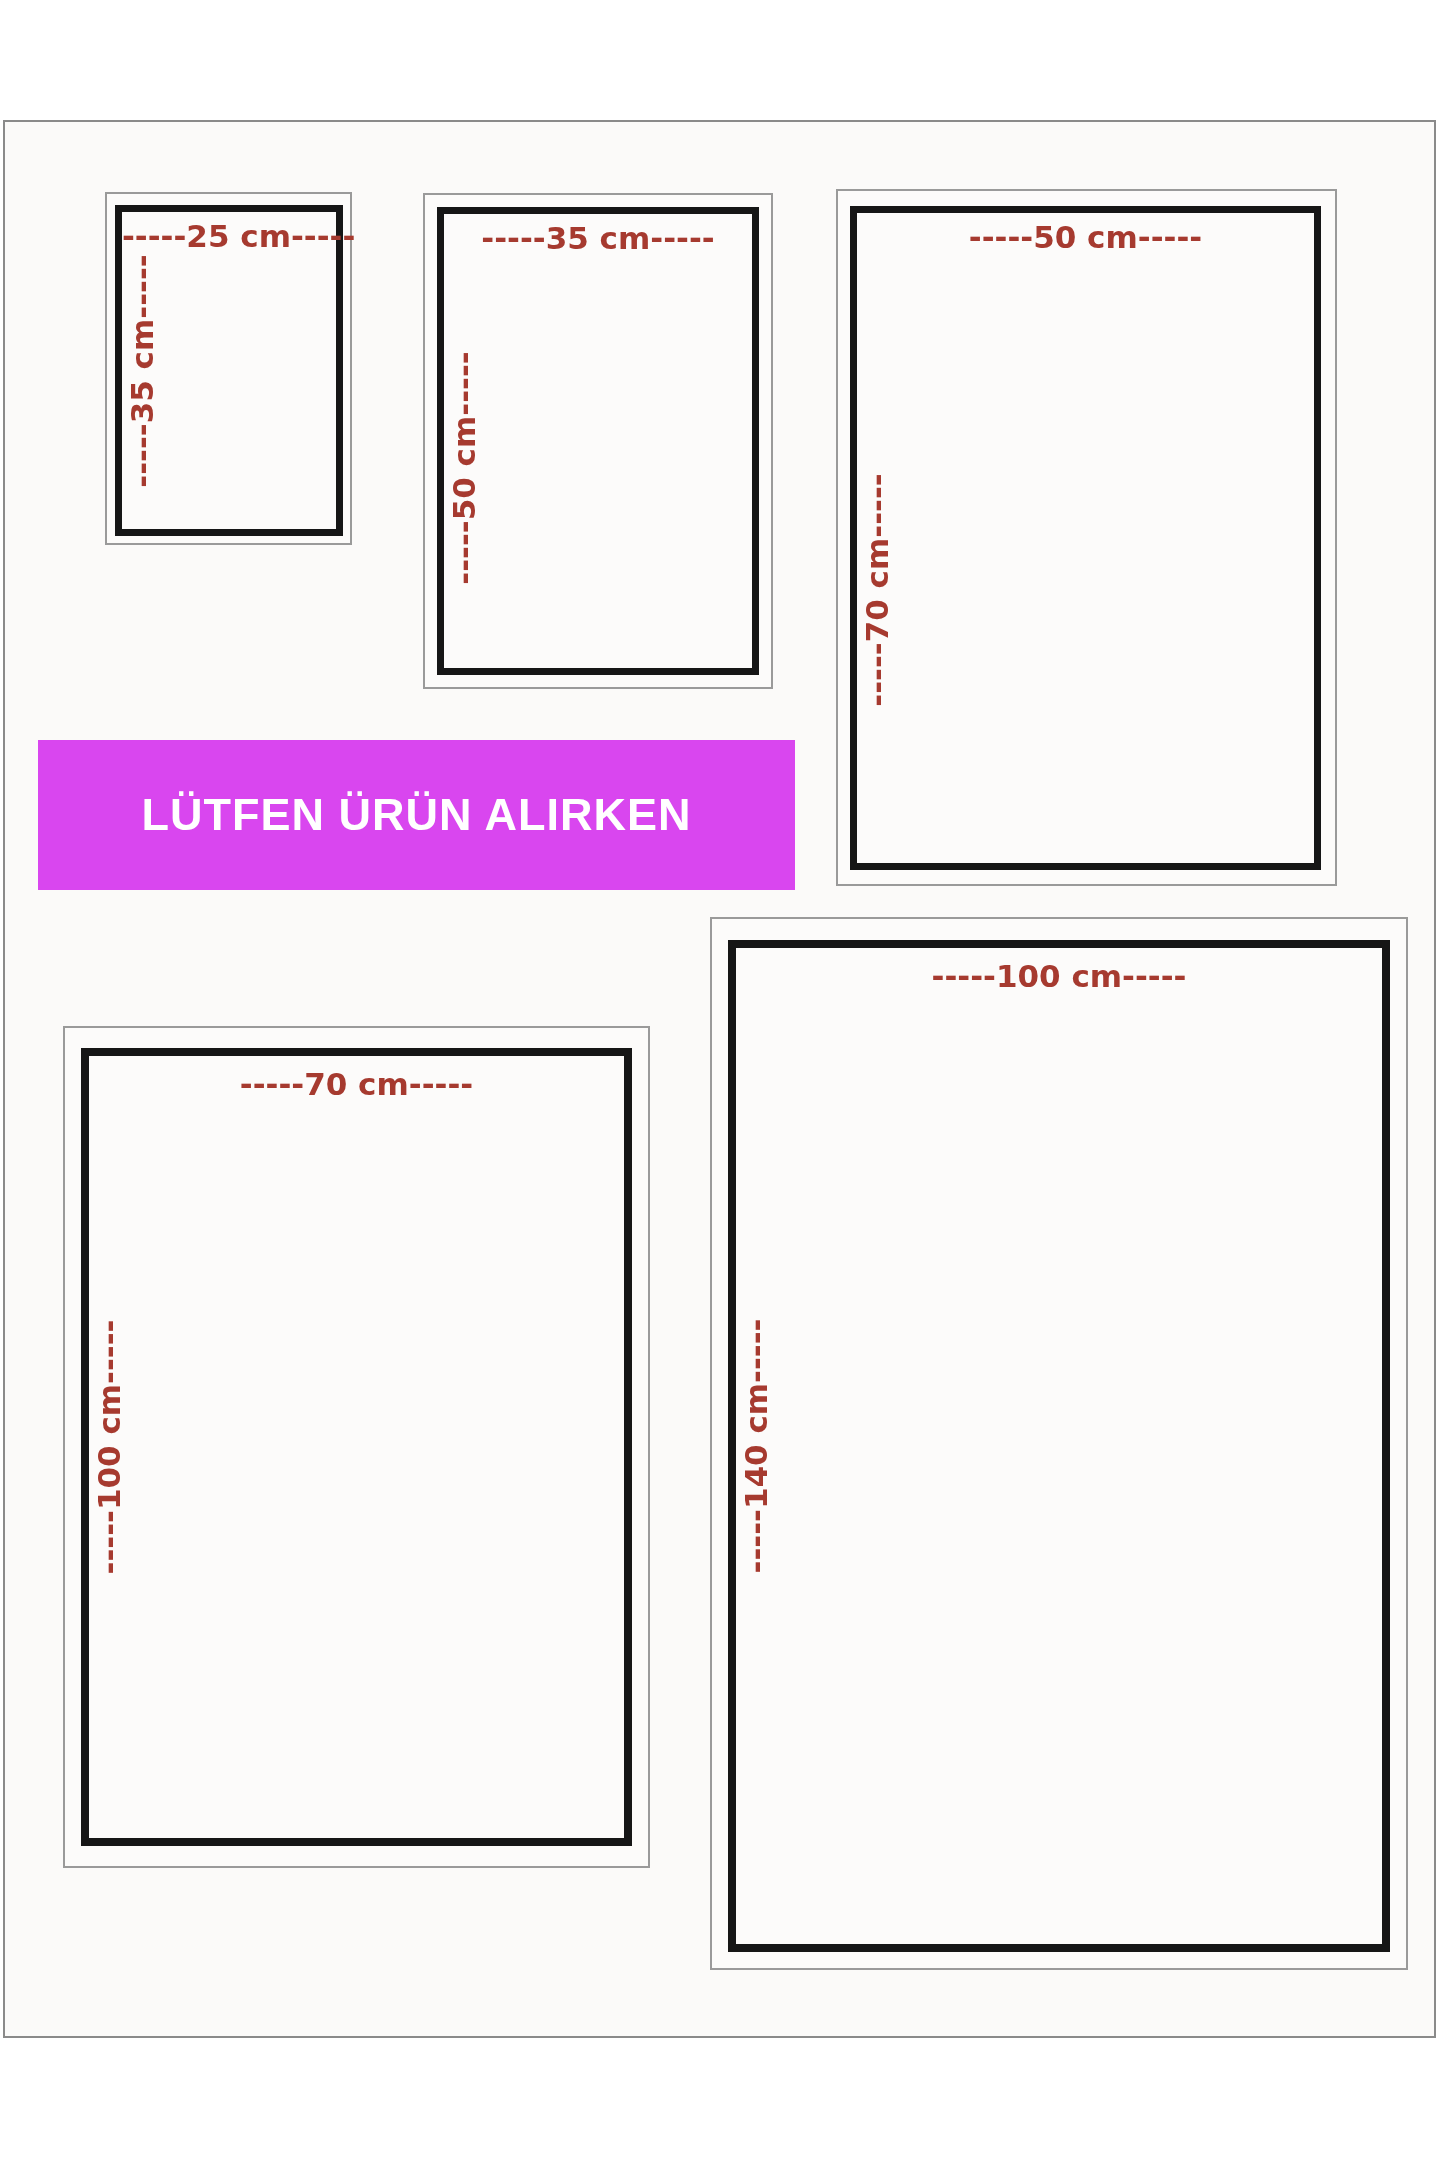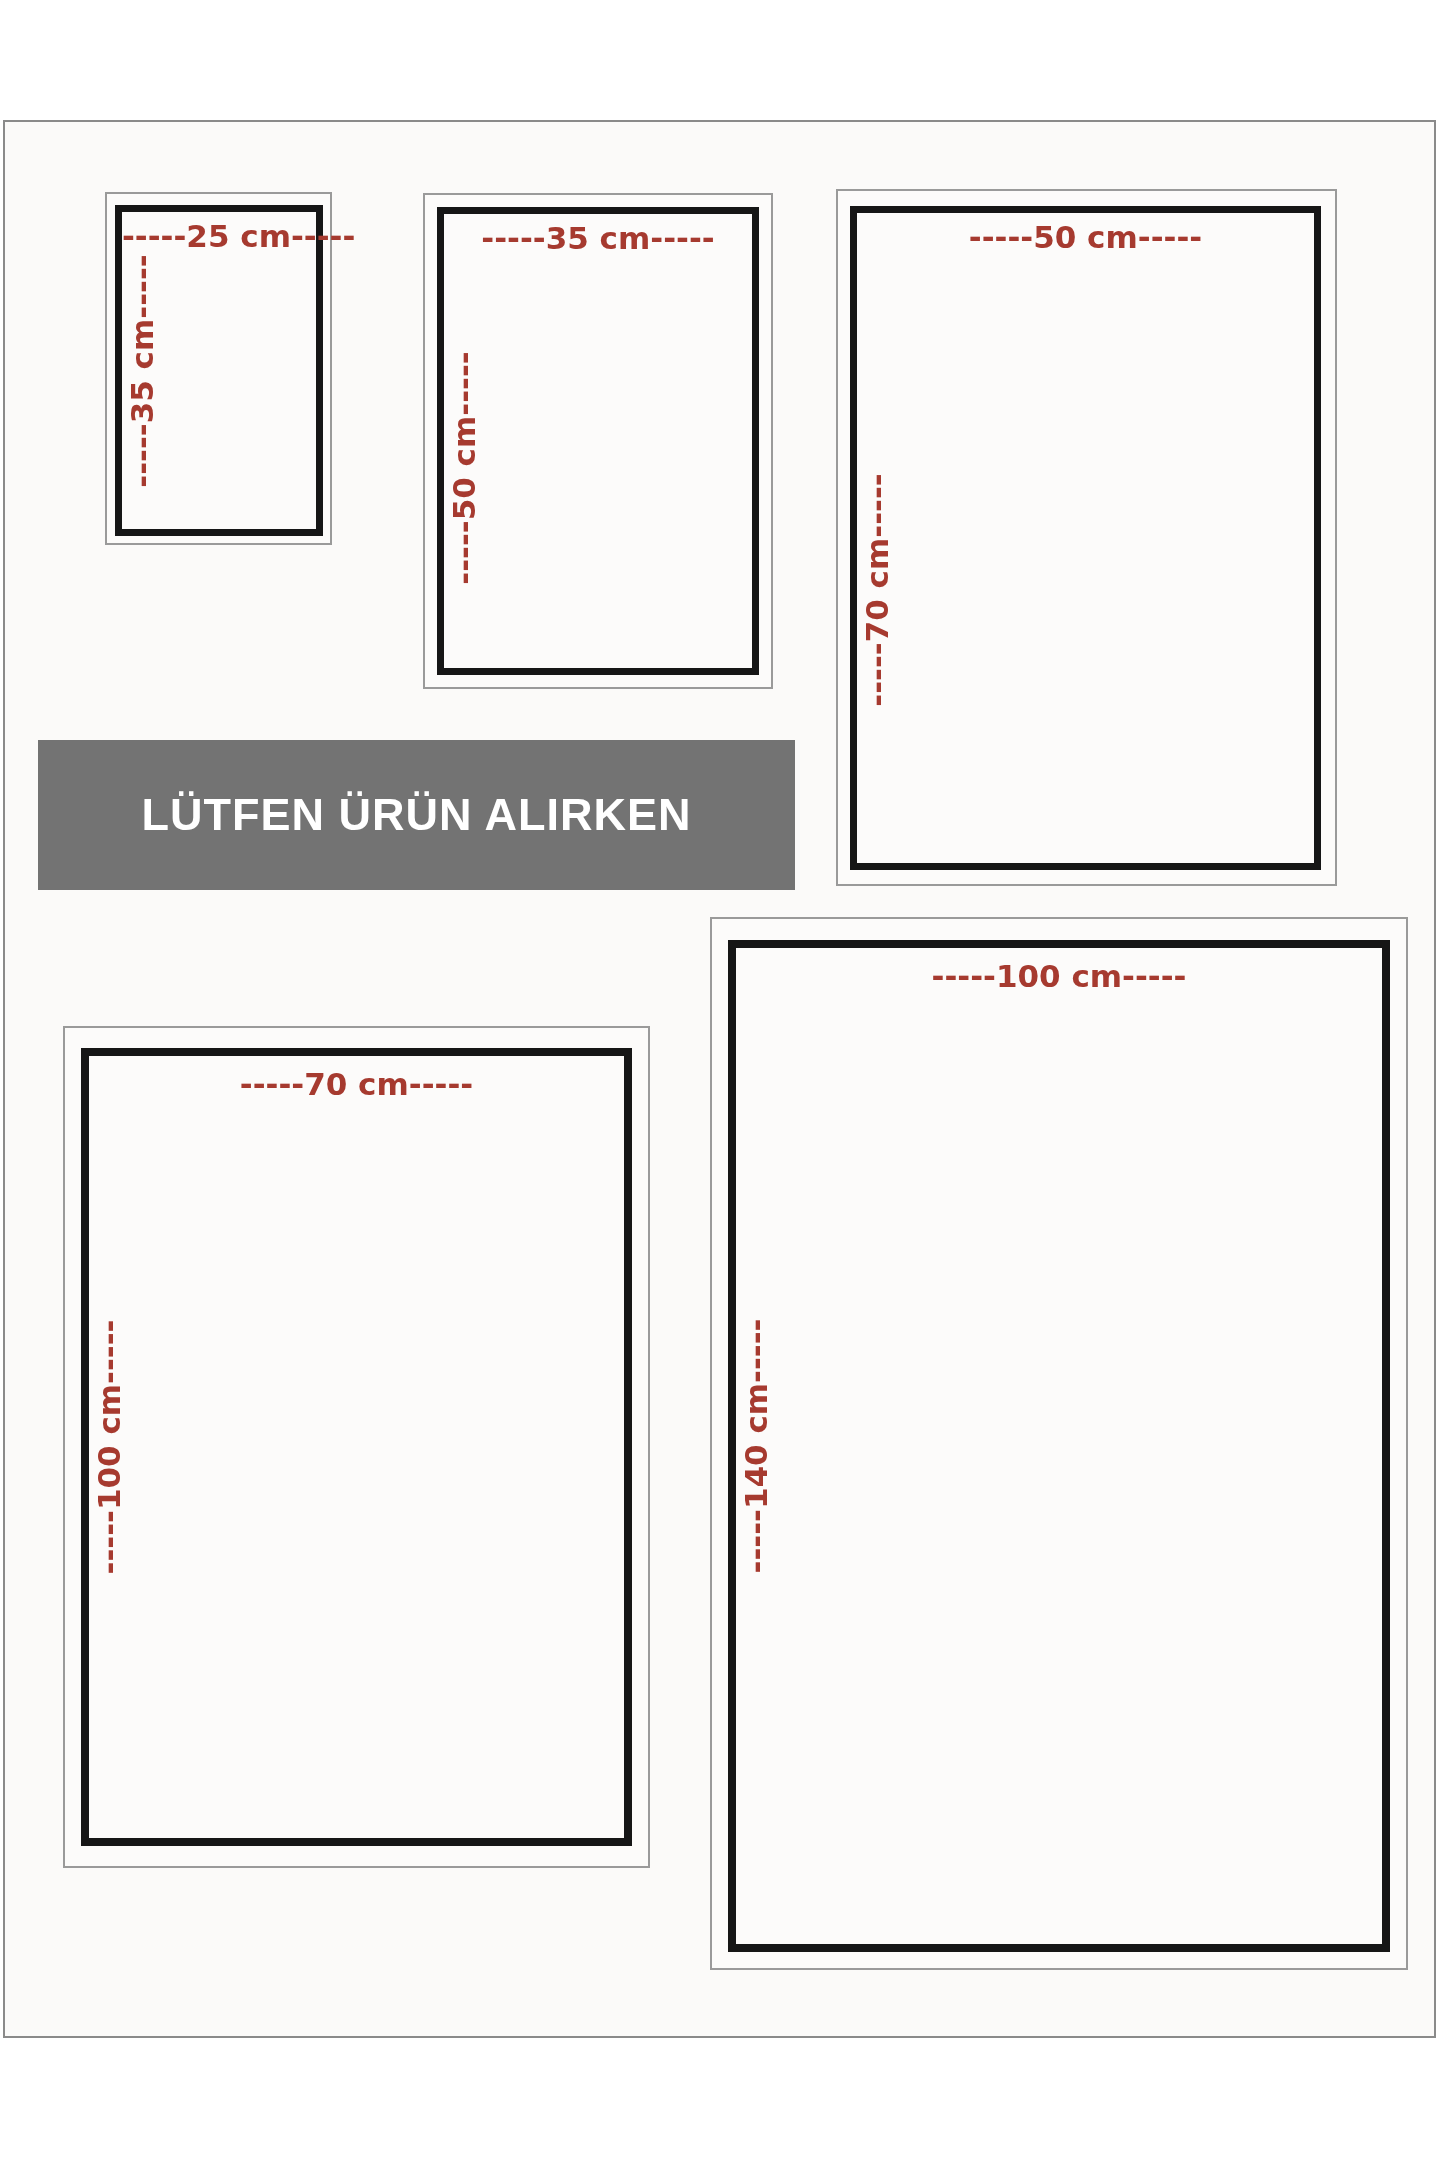--- a/index.html
+++ b/index.html
@@ -44,38 +44,38 @@
     text-align:center;
   }
   .v-label{
     position:absolute;
     left:20px;top:50%;
     transform:translate(-50%,-50%) rotate(-90deg);
   }
   .banner{
     position:absolute;
     left:38px;top:740px;width:757px;height:150px;
-    background:#737373;
+    background:#d946ef;
     display:flex;
     flex-direction:row;
     justify-content:center;
     align-items:center;
     text-align:center;
   }
   .banner-line{
     color:#ffffff;
     font-family:"Liberation Sans", sans-serif;
     font-weight:bold;
     font-size:45px;
     line-height:60px;
     letter-spacing:1px;
     white-space:nowrap;
   }
   
-  #box1{left:105px;top:192px;width:227px;height:353px;}
+  #box1{left:105px;top:192px;width:247px;height:353px;}
   #box1 .inner-box{left:8px;top:11px;right:7px;bottom:7px;}
   #box2{left:423px;top:193px;width:350px;height:496px;}
   #box2 .inner-box{left:12px;top:12px;right:12px;bottom:12px;}
   #box3{left:836px;top:189px;width:501px;height:697px;}
   #box3 .inner-box{left:12px;top:15px;right:14px;bottom:14px;}
   #box4{left:63px;top:1026px;width:587px;height:842px;}
   #box4 .inner-box{left:16px;top:20px;right:16px;bottom:20px;}
   #box5{left:710px;top:917px;width:698px;height:1053px;}
   #box5 .inner-box{left:16px;top:21px;right:16px;bottom:16px;}
 </style>

